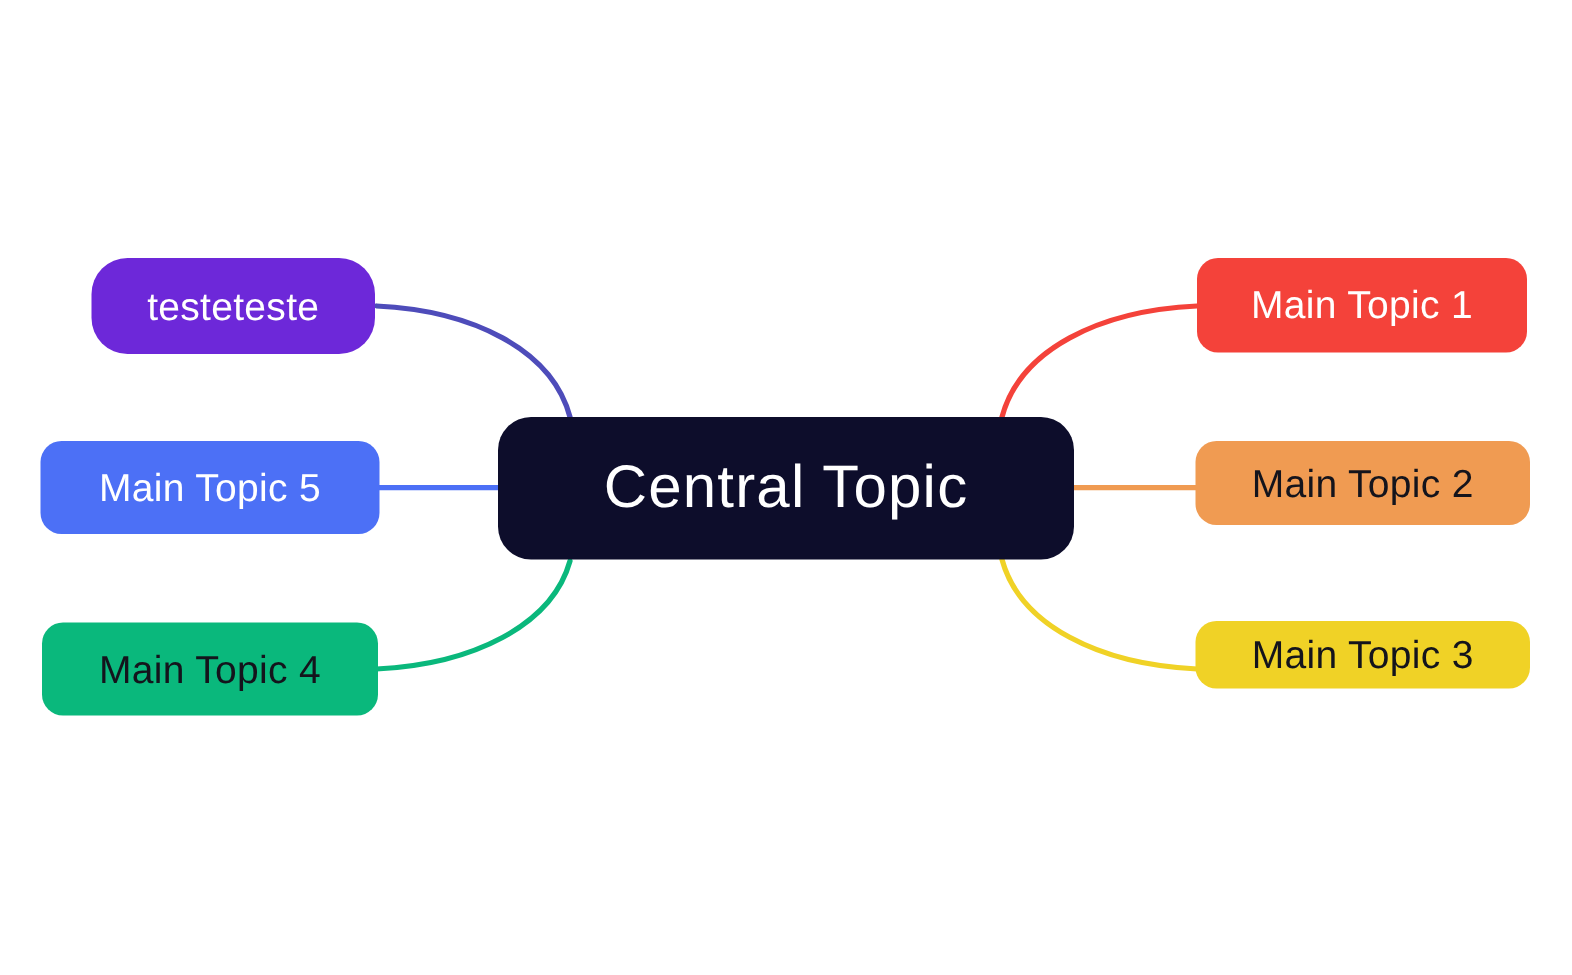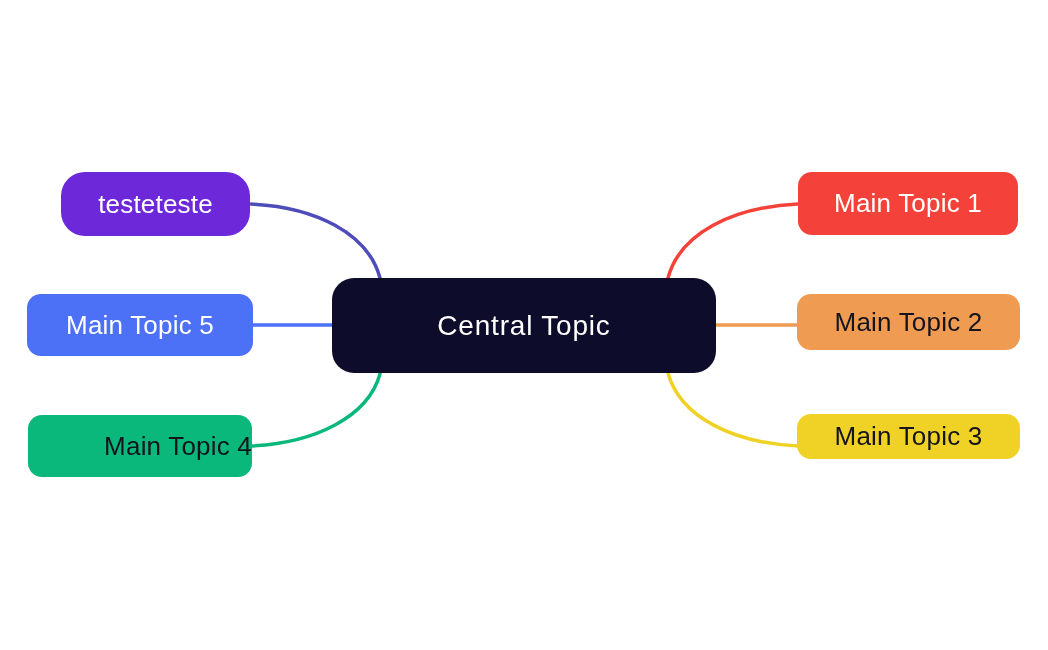--- a/index.html
+++ b/index.html
@@ -9,26 +9,26 @@
   }
   .links{position:absolute;left:0;top:0;width:1048px;height:650px;}
   .link{fill:none;stroke-width:3.5;stroke-linecap:round;}
   .node{
     position:absolute;display:flex;align-items:center;justify-content:center;
     box-sizing:border-box;text-align:center;white-space:nowrap;cursor:pointer;
   }
   .branch{border-radius:14px;font-size:26px;font-weight:500;letter-spacing:.2px;}
   .central{
     left:332px;top:278px;width:384px;height:95px;border-radius:22px;
-    font-size:28px;font-weight:500;letter-spacing:.8px;
+    font-size:40px;font-weight:500;letter-spacing:.8px;
   }
   .b1{left:798px;top:172px;width:220px;height:63px;}
   .b2{left:797px;top:294px;width:223px;height:56px;}
   .b3{left:797px;top:414px;width:223px;height:45px;}
-  .b4{left:28px;top:415px;width:224px;height:62px;justify-content:flex-end;}
+  .b4{left:28px;top:415px;width:224px;height:62px;}
   .b5{left:27px;top:294px;width:226px;height:62px;}
   .b6{left:61px;top:172px;width:189px;height:64px;}
 </style>
 </head>
 <body>
 
 <div class="canvas" style="background-color: rgb(255, 255, 255);">
 
   <svg class="links" viewBox="0 0 1048 650" aria-hidden="true">
     <path class="link" d="M 798 204 C 733 207 680 233 668 278" style="stroke: rgb(244, 66, 58);"></path>

